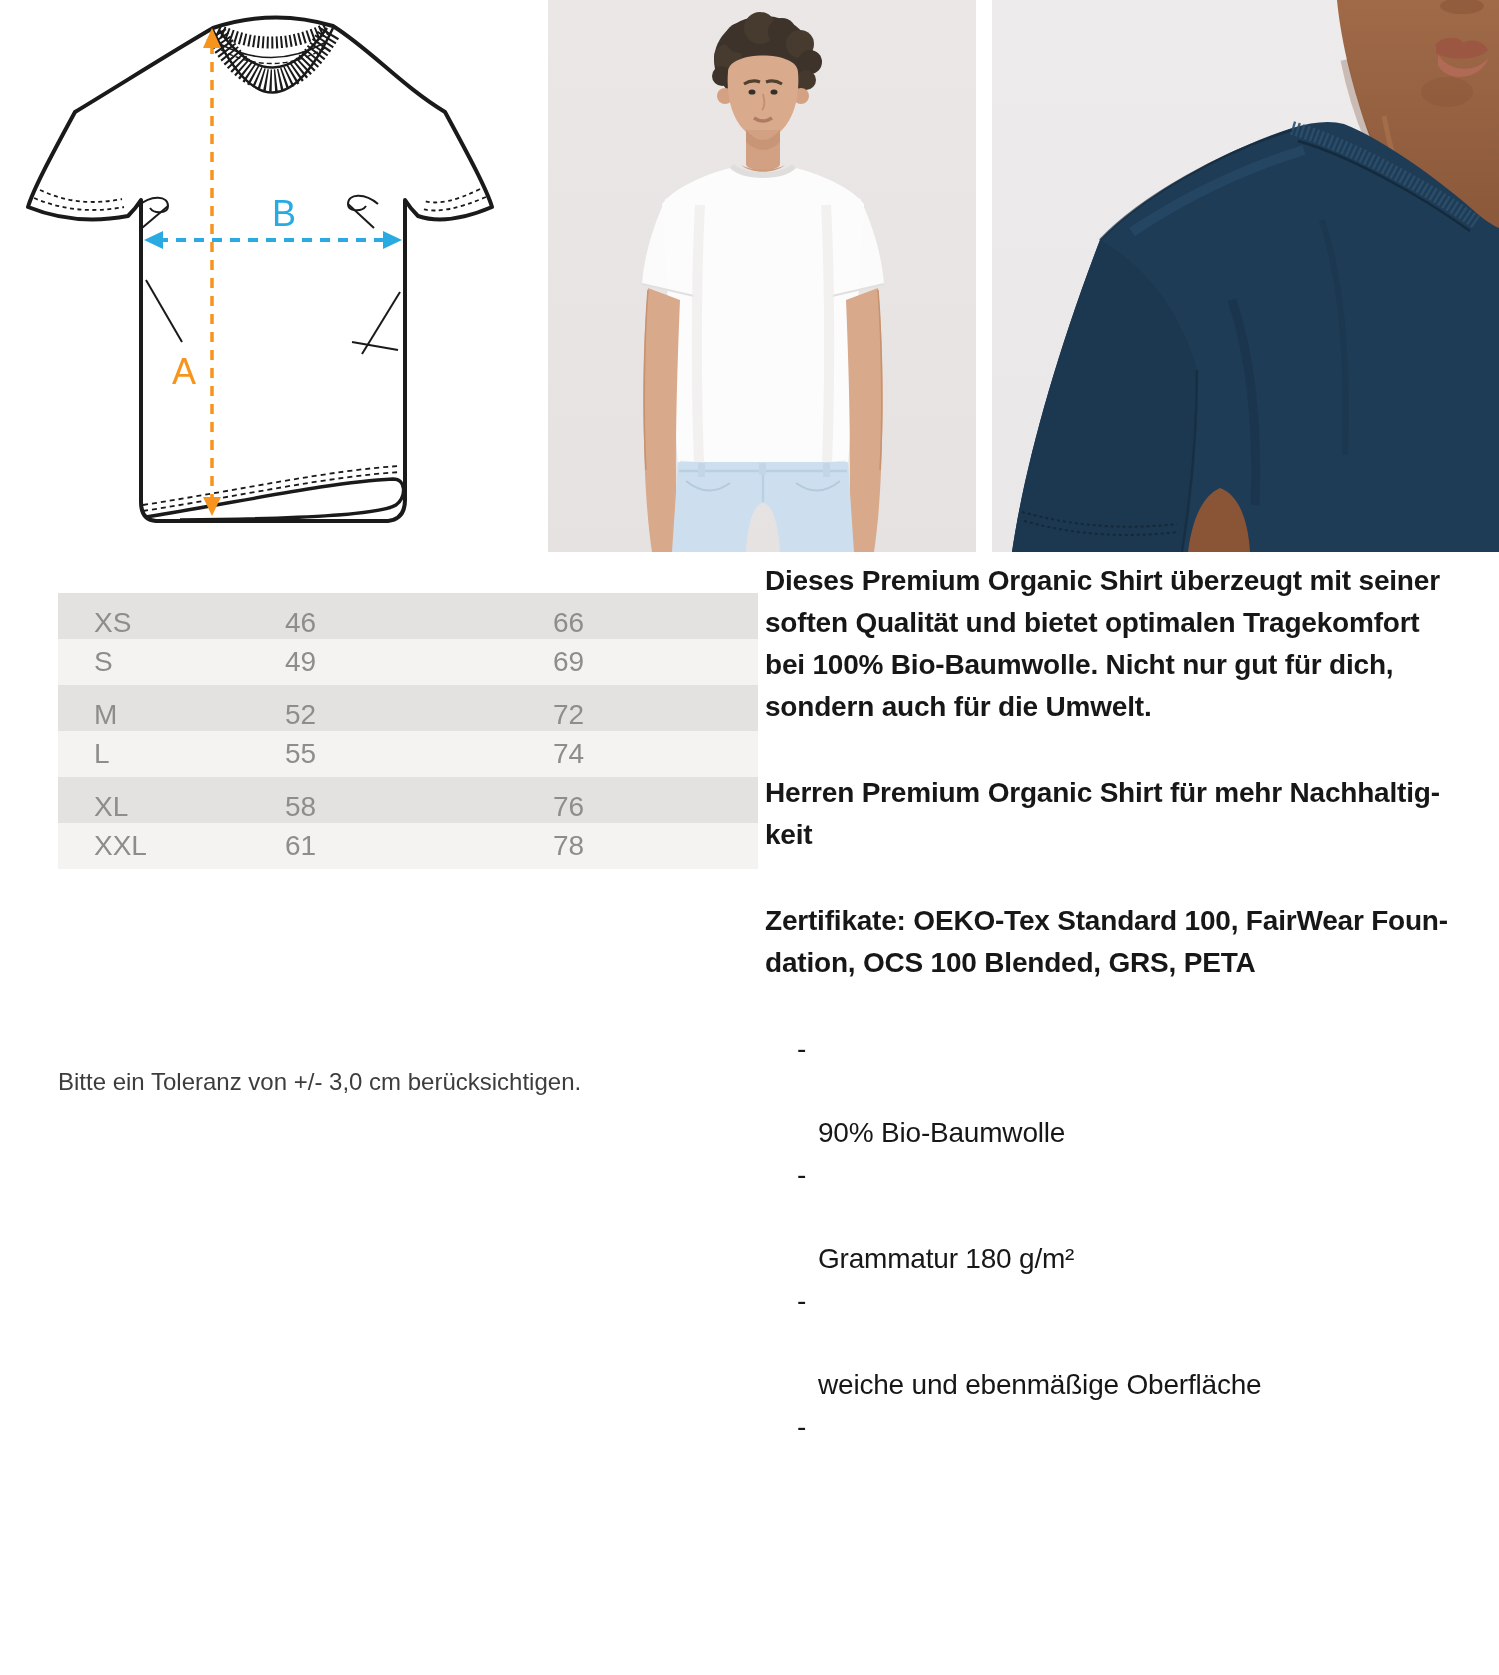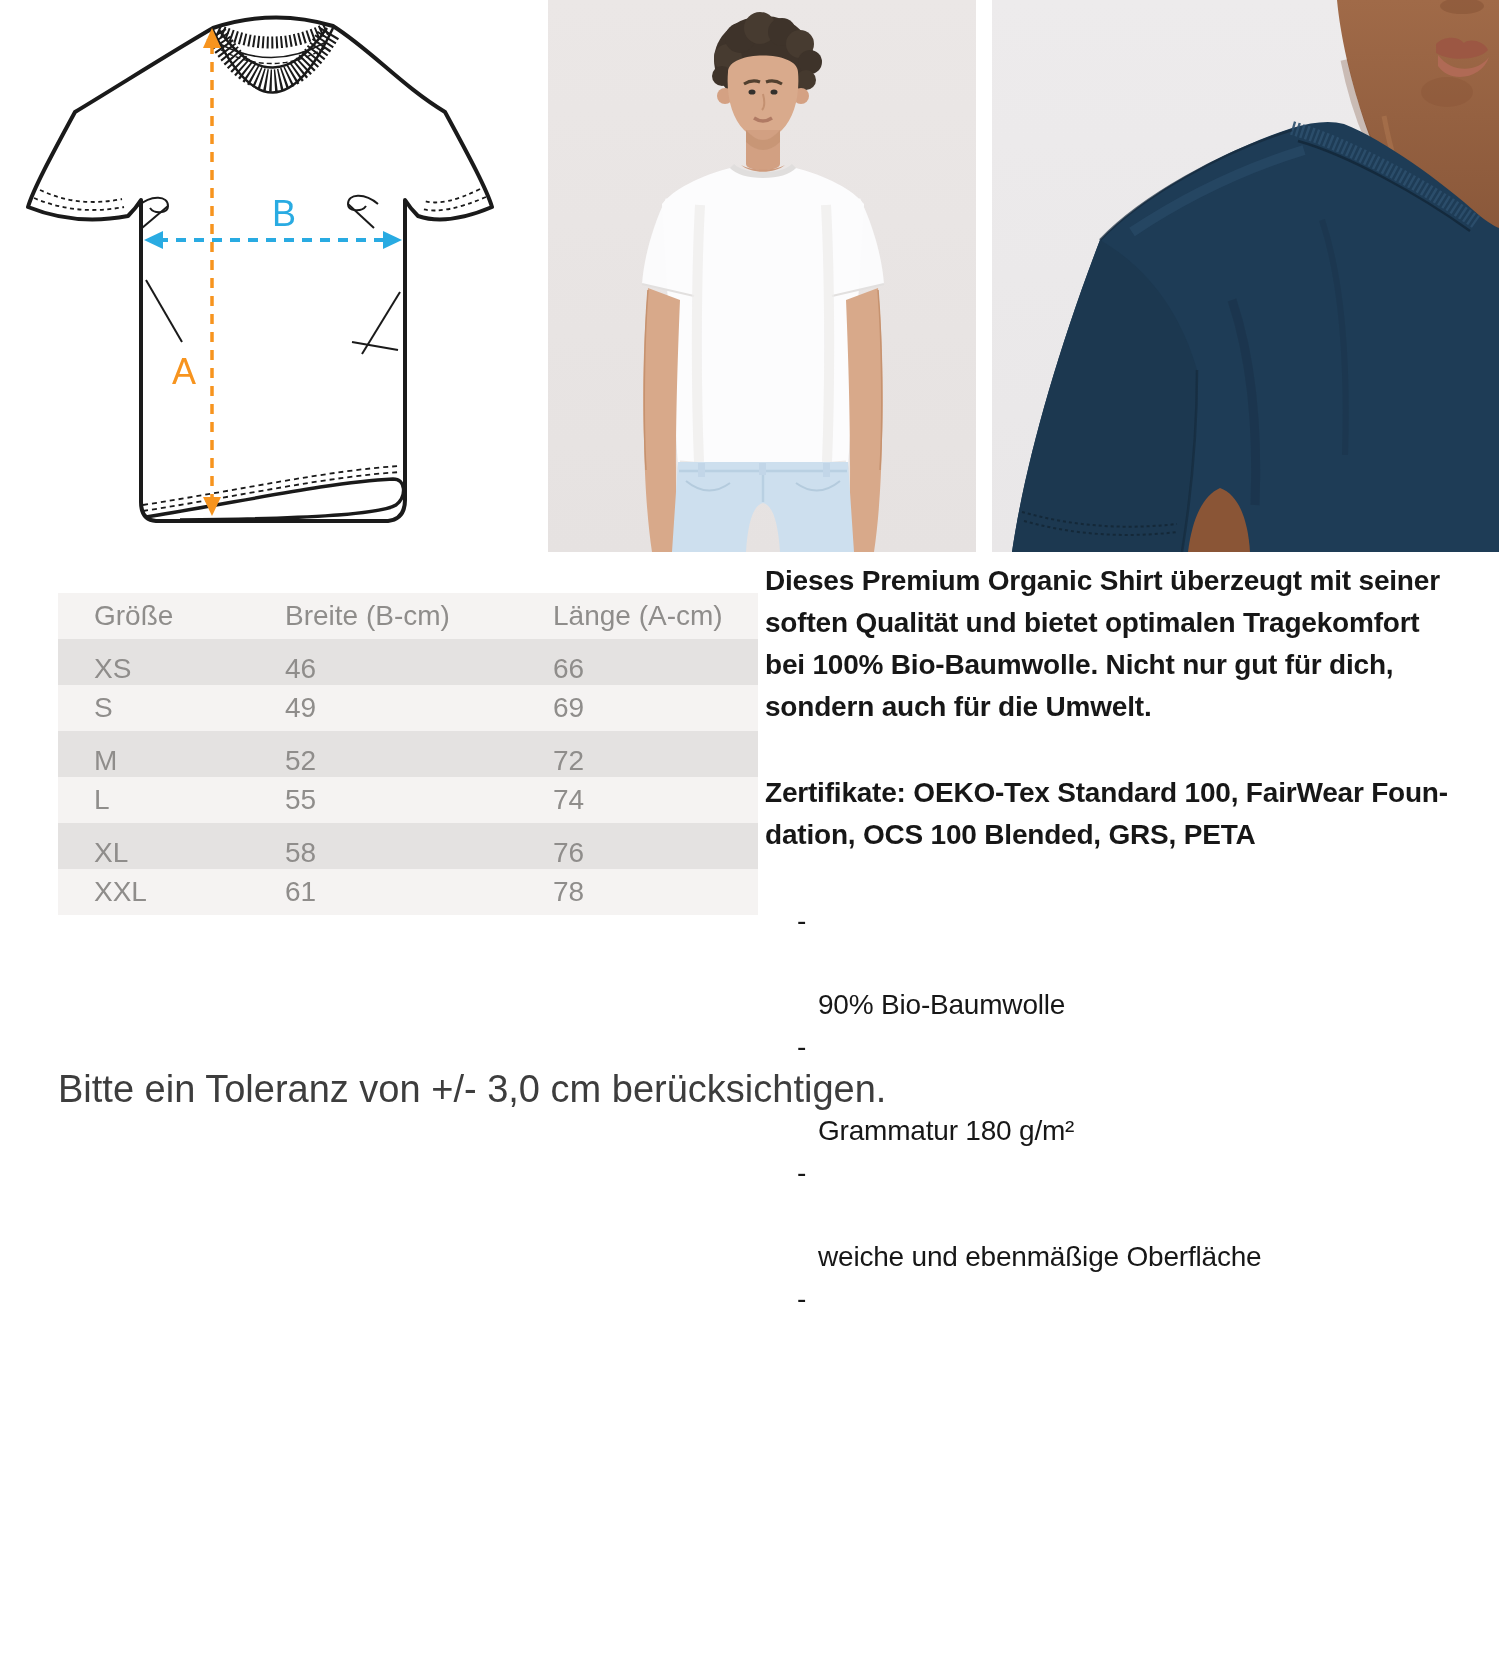--- a/index.html
+++ b/index.html
@@ -8,21 +8,21 @@
   .hero-img{position:absolute;top:0;}
   
   .sizetable{position:absolute;left:58px;top:593px;width:700px;font-size:28px;color:#8f8d8b;}
   .trow{display:flex;height:46px;align-items:center;background:#f5f3f2;}
   .trow.dark{background:#e4e2e1;align-items:flex-end;}
   .tc{box-sizing:border-box;white-space:nowrap;}
   .c1{width:227px;padding-left:36px;}
   .c2{width:268px;}
   .c3{width:169px;}
   
-  .tolerance{position:absolute;left:58px;top:1068px;margin:0;font-size:38px;color:#3d3d3d;}
+  .tolerance{position:absolute;left:58px;top:1068px;margin:0;font-size:24px;color:#3d3d3d;}
   
   .desc{position:absolute;left:765px;top:560px;width:690px;font-size:28px;line-height:42px;
         color:#171717;letter-spacing:-0.2px;}
   .desc p{margin:0 0 44px 0;white-space:pre-line;font-weight:bold;}
   .bullets{list-style:none;margin:0 0 0 32px;padding:0;}
   .bullets li{position:relative;padding-left:21px;white-space:pre-line;}
   .bullets .dash{position:absolute;left:0;top:0;}
 </style>
 </head>
 <body>
@@ -189,25 +189,20 @@
         <path d="M32,521 C82,535 132,538 186,532" stroke="#142838" stroke-width="2" fill="none" stroke-dasharray="3 3"></path>
         <path d="M240,300 C260,360 266,430 263,505" stroke="#16293c" stroke-width="9" fill="none" opacity="0.3"></path>
         <path d="M330,220 C350,280 356,360 353,455" stroke="#16293c" stroke-width="6" fill="none" opacity="0.22"></path>
         <path d="M140,232 C200,192 260,166 312,150" stroke="#2f5170" stroke-width="10" fill="none" opacity="0.45"></path>
       </g>
       <path d="M196,552 C200,520 210,496 228,488 C247,495 256,520 258,552 Z" fill="#8a5536"></path>
     </svg>
   </div>
 
   <div class="sizetable">
-    <div class="trow head">
-      <div class="tc c1">Größe</div>
-      <div class="tc c2">Breite (B-cm)</div>
-      <div class="tc c3">Länge (A-cm)</div>
-    </div>
     <div class="trow dark">
       <div class="tc c1">XS</div>
       <div class="tc c2">46</div>
       <div class="tc c3">66</div>
     </div>
     <div class="trow">
       <div class="tc c1">S</div>
       <div class="tc c2">49</div>
       <div class="tc c3">69</div>
     </div>
@@ -233,20 +228,22 @@
     </div>
   </div>
 
   <p class="tolerance">Bitte ein Toleranz von +/- 3,0 cm berücksichtigen.</p>
 
   <div class="desc">
     <p>Dieses Premium Organic Shirt überzeugt mit seiner
 soften Qualität und bietet optimalen Tragekomfort
 bei 100% Bio-Baumwolle. Nicht nur gut für dich,
 sondern auch für die Umwelt.</p>
+    <p>Herren Premium Organic Shirt für mehr Nachhaltig-
+keit</p>
     <p>Zertifikate: OEKO-Tex Standard 100, FairWear Foun-
 dation, OCS 100 Blended, GRS, PETA</p>
     <ul class="bullets">
       <li>
         <span class="dash">-</span>
         <span>90% Bio-Baumwolle</span>
       </li>
       <li>
         <span class="dash">-</span>
         <span>Grammatur 180 g/m²</span>

